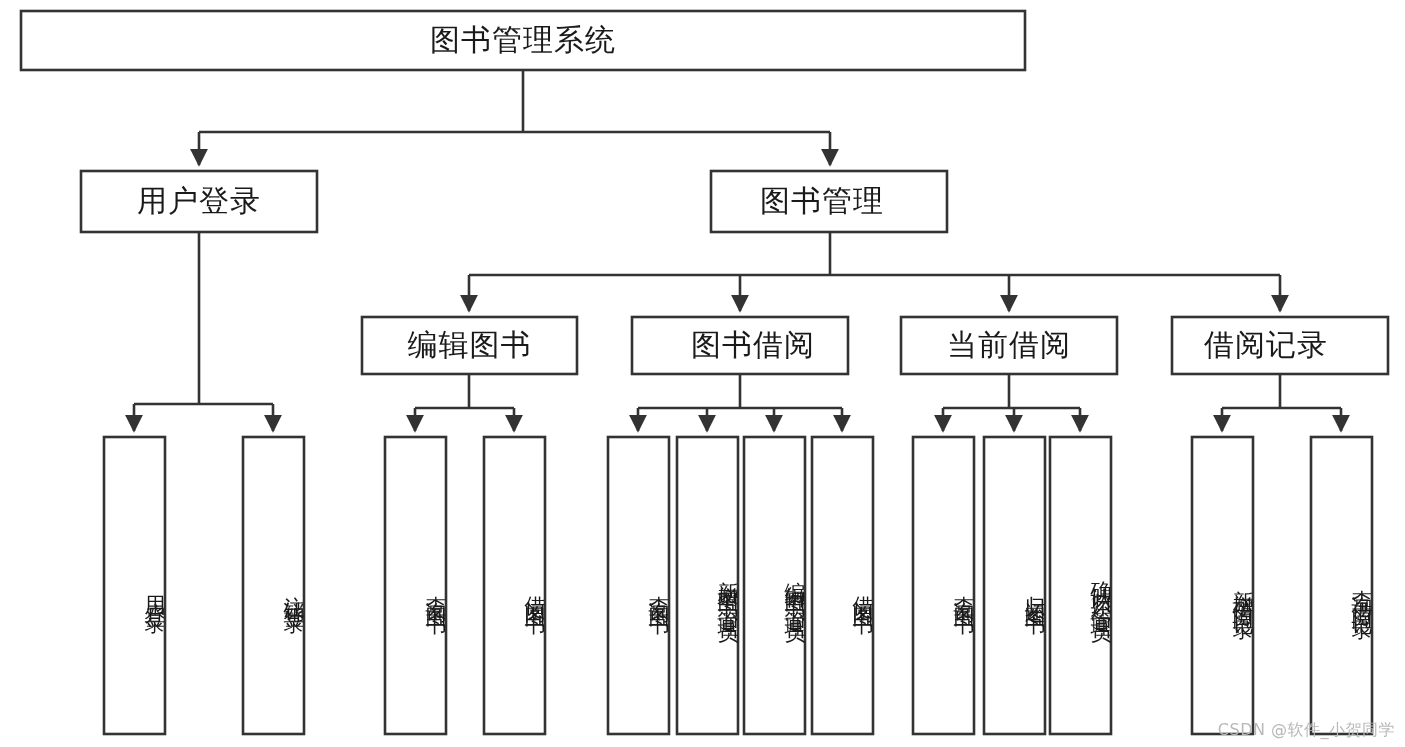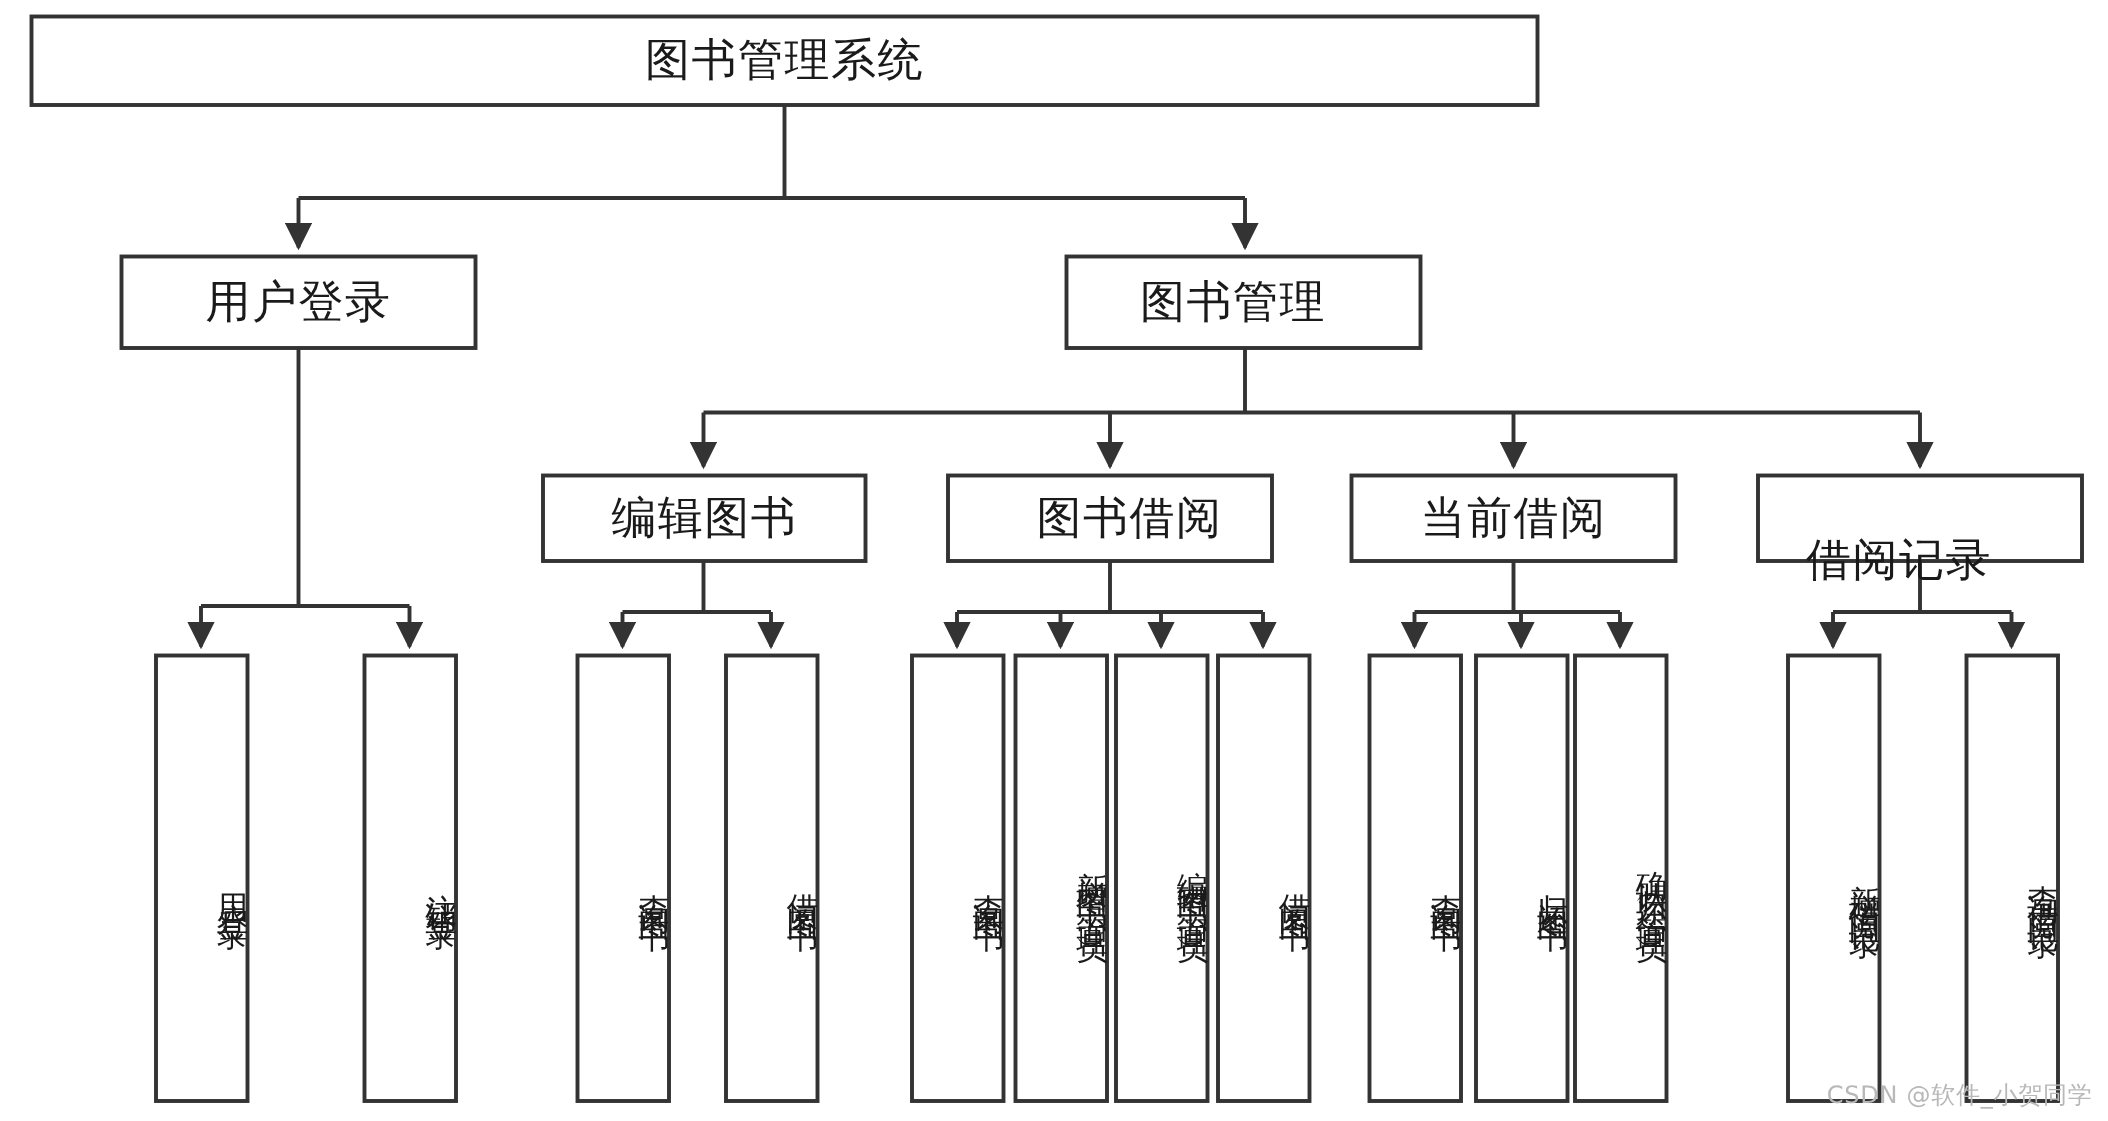--- a/index.html
+++ b/index.html
@@ -113,21 +113,21 @@
   </svg>
 
   <div class="node-label h-label" style="left:21px;top:11px;width:1004px;height:59px;">图书管理系统</div>
 
   <div class="node-label h-label" style="left:81px;top:171px;width:236px;height:61px;">用户登录</div>
   <div class="node-label h-label" style="left:711px;top:171px;width:192px;height:61px;margin-left:15px;">图书管理</div>
 
   <div class="node-label h-label" style="left:362px;top:317px;width:215px;height:57px;">编辑图书</div>
   <div class="node-label h-label" style="left:655px;top:317px;width:196px;height:57px;">图书借阅</div>
   <div class="node-label h-label" style="left:901px;top:317px;width:216px;height:57px;">当前借阅</div>
-  <div class="node-label h-label" style="left:1172px;top:317px;width:188px;height:57px;margin-top:28px;">借阅记录</div>
+  <div class="node-label h-label" style="left:1172px;top:317px;width:188px;height:57px;">借阅记录</div>
 
   <div class="node-label v-label" style="left:104px;top:437px;width:61px;height:297px;">用户登录</div>
   <div class="node-label v-label" style="left:243px;top:437px;width:61px;height:297px;">注销登录</div>
 
   <div class="node-label v-label" style="left:385px;top:437px;width:61px;height:297px;">查询图书</div>
   <div class="node-label v-label" style="left:484px;top:437px;width:61px;height:297px;">借阅图书</div>
 
   <div class="node-label v-label" style="left:608px;top:437px;width:61px;height:297px;">查询图书</div>
   <div class="node-label v-label" style="left:677px;top:437px;width:61px;height:297px;">新增图书（管理员）</div>
   <div class="node-label v-label" style="left:744px;top:437px;width:61px;height:297px;">编辑图书（管理员）</div>

